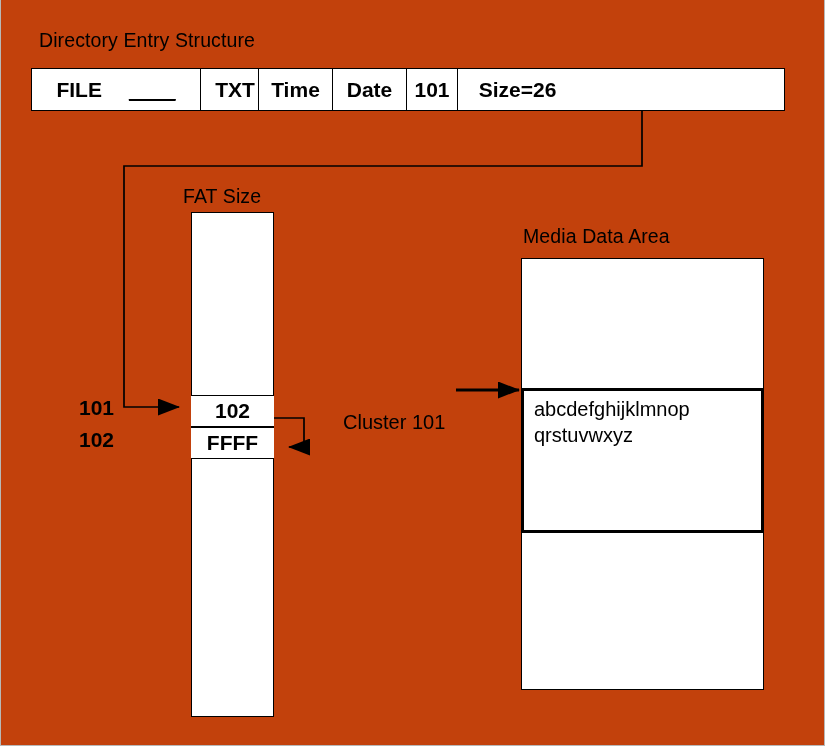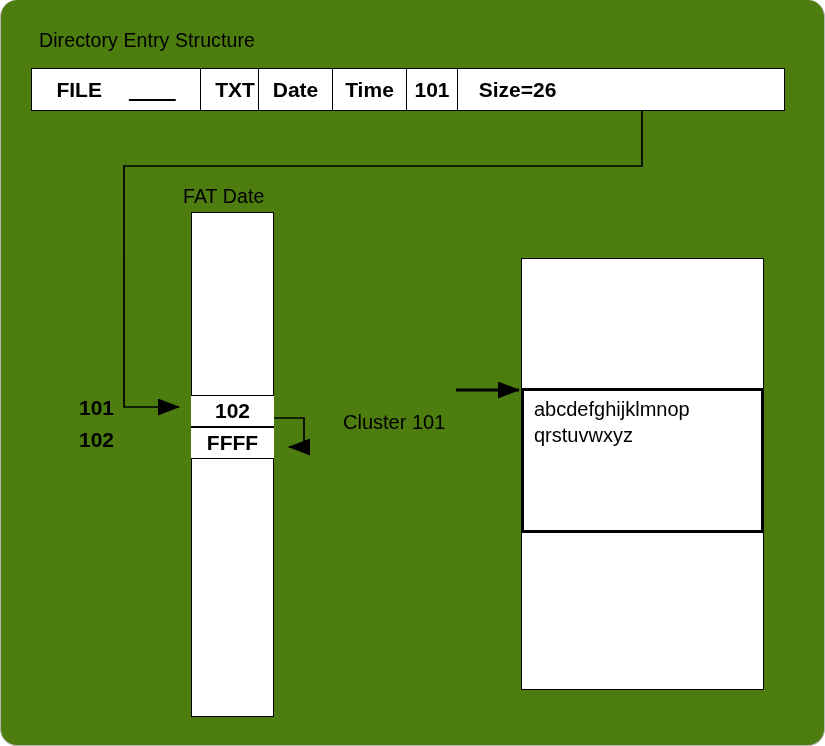--- a/index.html
+++ b/index.html
@@ -8,27 +8,26 @@
     padding: 0;
     background: #ffffff;
   }
   body {
     font-family: "Liberation Sans", sans-serif;
   }
   #page {
     position: relative;
     width: 825px;
     height: 746px;
-    background: #4d7c0f;
+    background: #c2410c;
     border-left: 1px solid #b8b8b8;
     border-right: 1px solid #b8b8b8;
     border-bottom: 1px solid #b8b8b8;
     box-sizing: border-box;
     overflow: hidden;
-    border-radius: 17px;
   }
   #diagram-svg {
     position: absolute;
     left: 0;
     top: 0;
     width: 825px;
     height: 746px;
   }
   .lbl {
     position: absolute;
@@ -169,36 +168,37 @@
     <g>
       <path d="M 455,390 L 518,390" fill="none" stroke="#000000" stroke-width="3" marker-end="url(#arrowhead-big)"></path>
     </g>
   </svg>
 
   <div class="lbl heading" style="left:38px; top:29px;">Directory Entry Structure</div>
 
   <div id="dir-table">
     <div class="dir-cell" style="width:169px;gap:27px;"><span>FILE</span><span class="uline">____</span></div>
     <div class="dir-cell" style="width:58px;padding-left:11px;">TXT</div>
+    <div class="dir-cell" style="width:74px;">Time</div>
     <div class="dir-cell" style="width:74px;">Date</div>
-    <div class="dir-cell" style="width:74px;">Time</div>
     <div class="dir-cell" style="width:51px;">101</div>
     <div class="dir-cell" style="width:119px;">Size=26</div>
   </div>
 
-  <div class="lbl heading" style="left:182px; top:185px;">FAT Date</div>
+  <div class="lbl heading" style="left:182px; top:185px;">FAT Size</div>
 
   <div id="fat-box"></div>
 
   <div class="row-index" style="left:78px; top:396px;">101</div>
   <div class="row-index" style="left:78px; top:428px;">102</div>
 
   <div class="fat-cell" id="fat-cell-0">102</div>
   <div class="fat-cell" id="fat-cell-1">FFFF</div>
 
+  <div class="lbl heading" style="left:522px; top:225px;">Media Data Area</div>
 
   <div id="media-box"></div>
   <div id="media-cluster"></div>
   <div id="media-cluster-text">abcdefghijklmnop
 qrstuvwxyz</div>
 
   <div class="arrow-label" style="left:342px; top:379px;margin-top:32px;">Cluster 101</div>
 
 </div>
 

